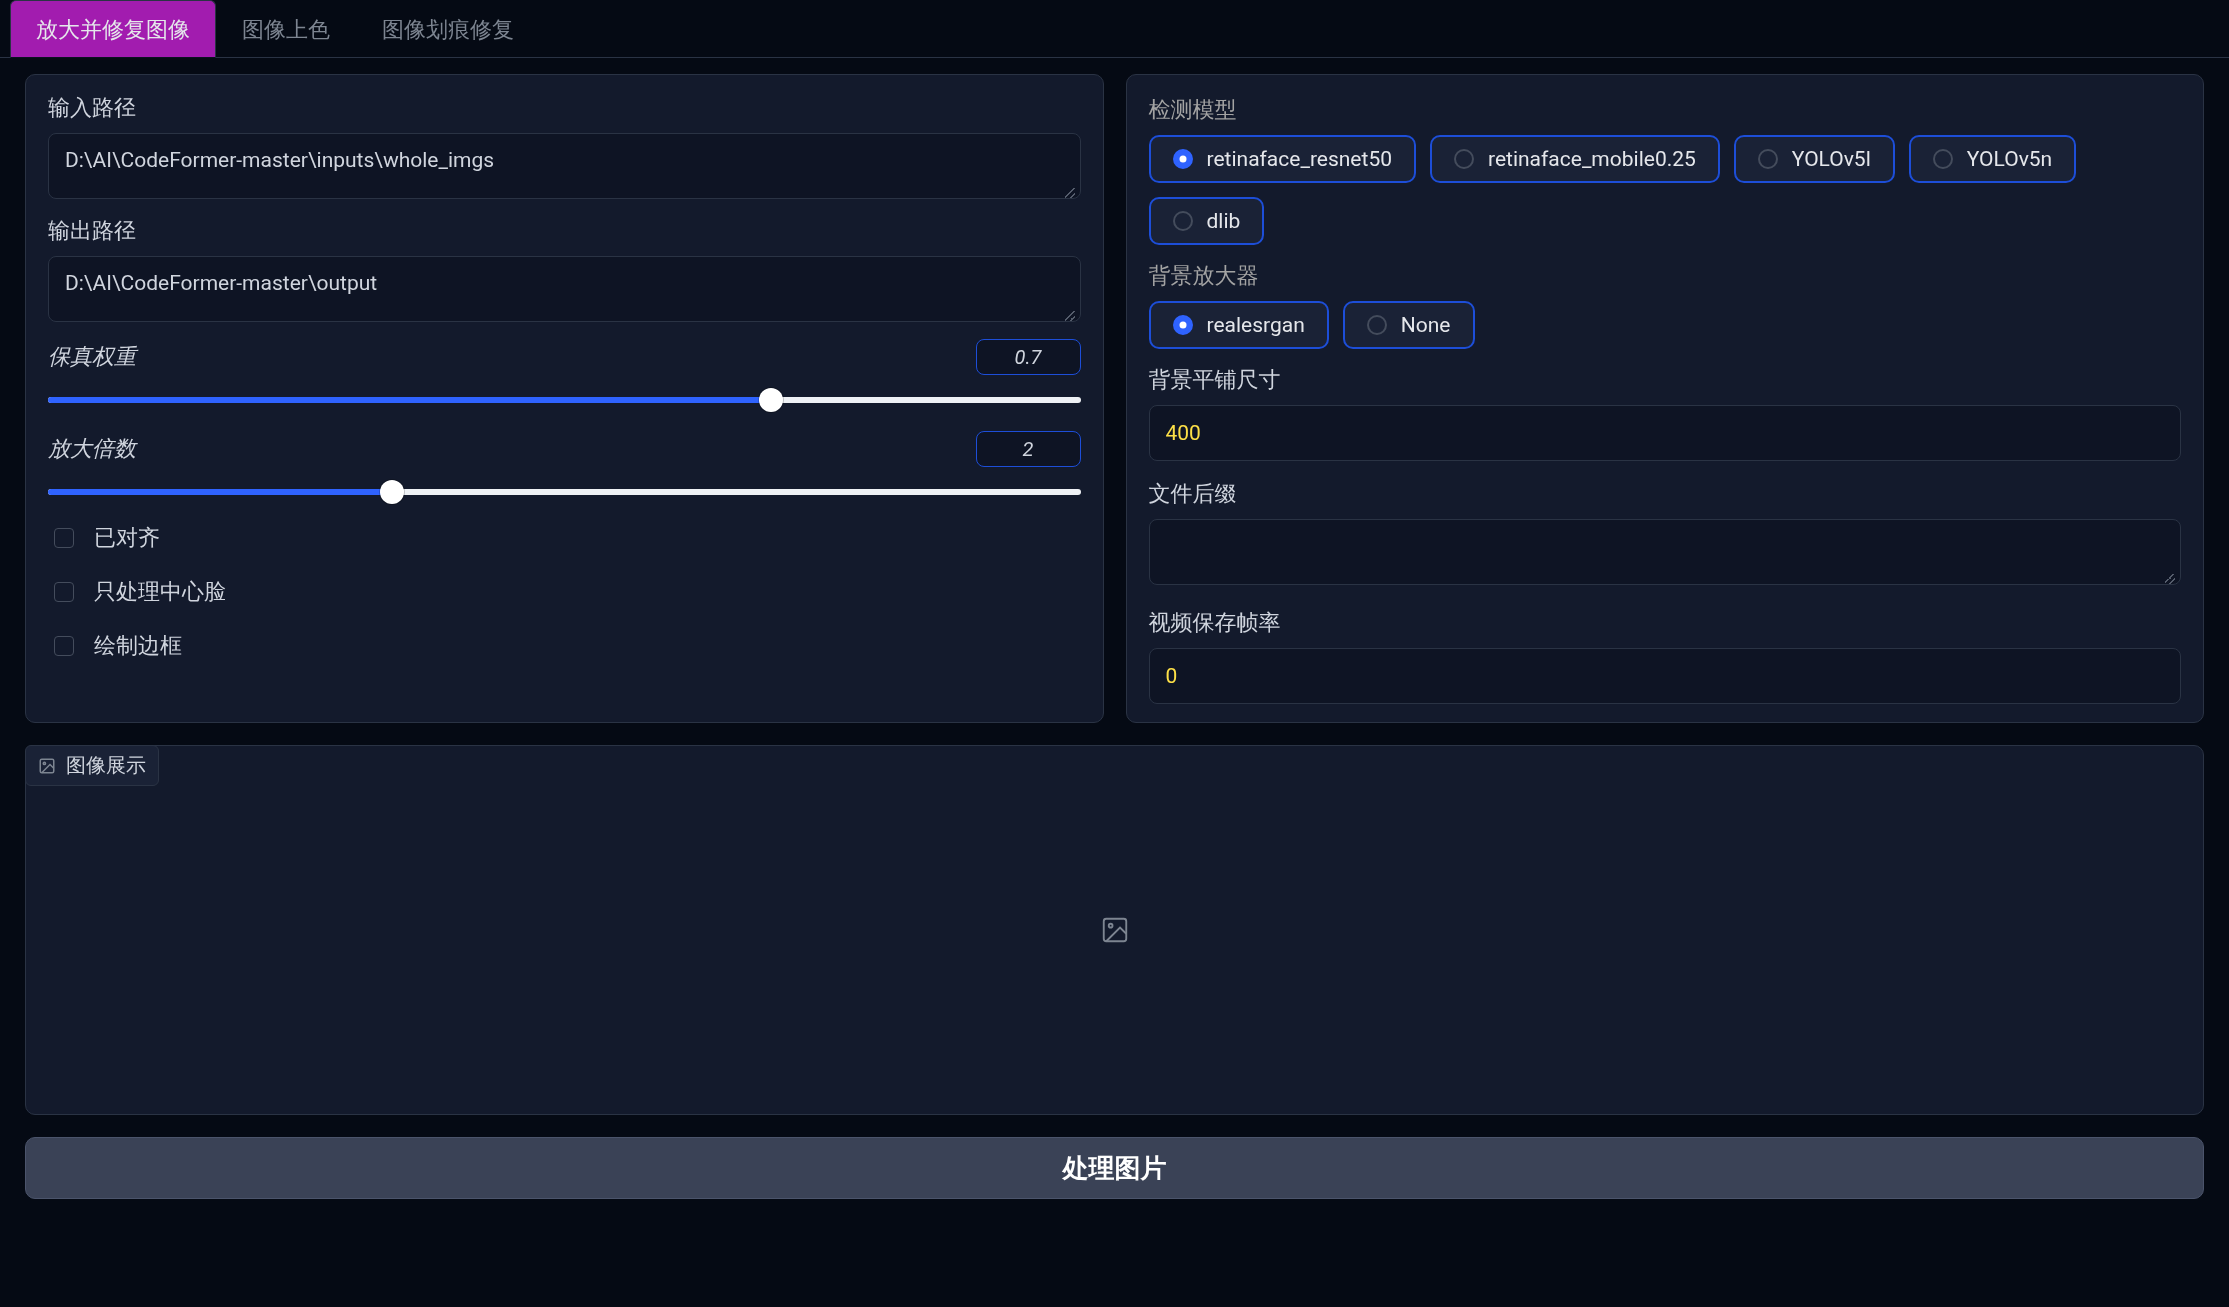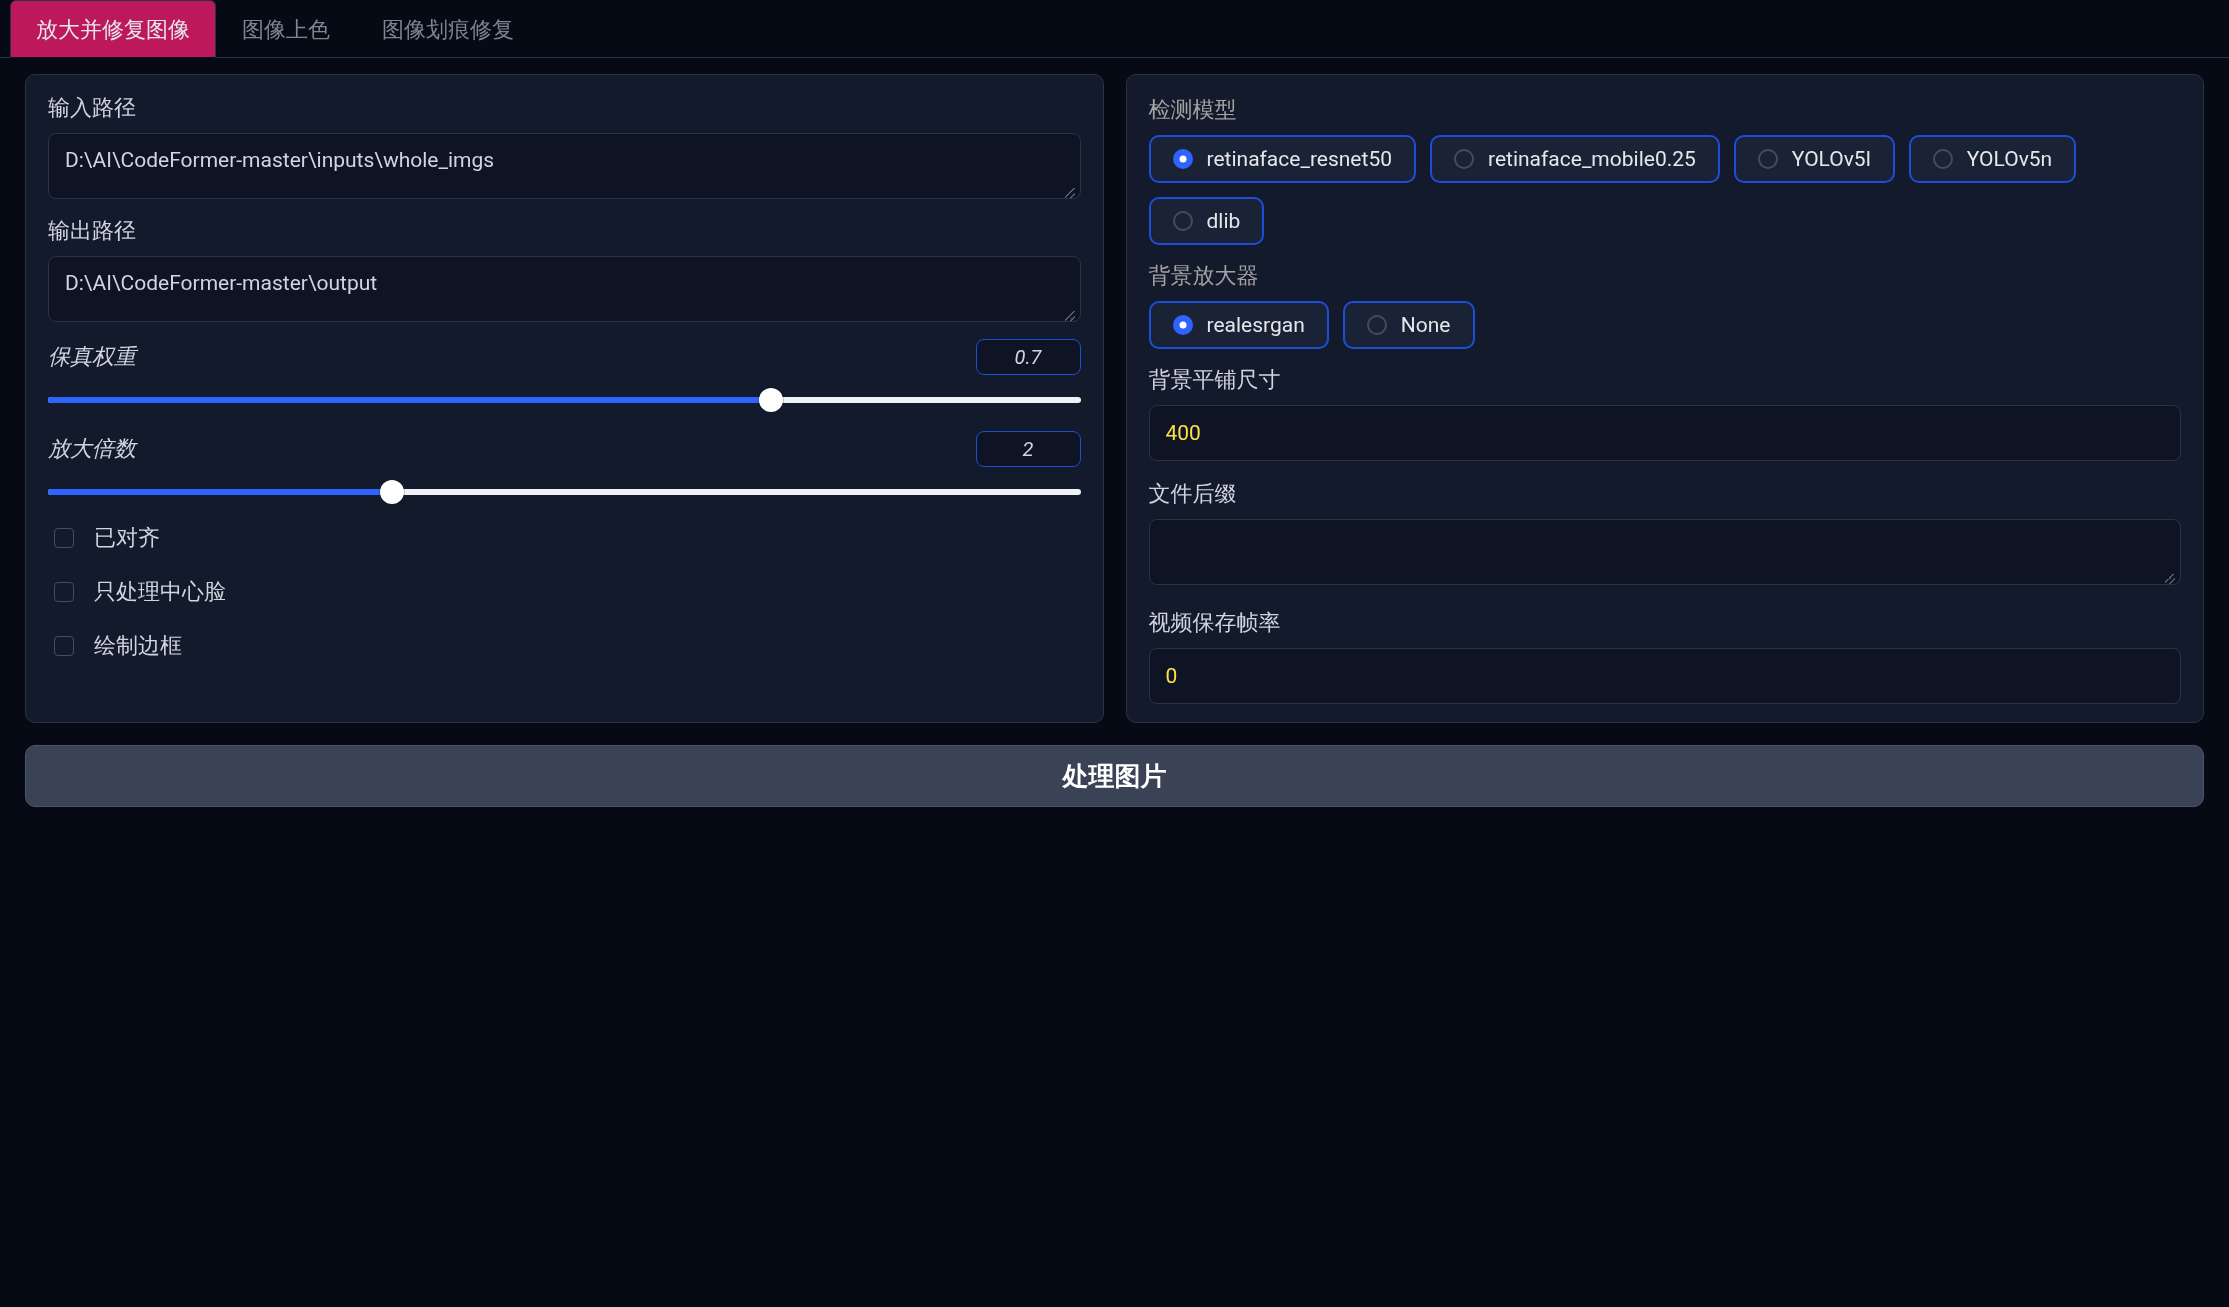--- a/index.html
+++ b/index.html
@@ -21,21 +21,21 @@
   .tab {
     padding: 18px 25px;
     font-size: 22px;
     color: #7d8591;
     border: 1px solid transparent;
     cursor: pointer;
     line-height: 1;
   }
   .tab.active {
     color: #e5e7eb;
-    background: #be185d;
+    background: #a21caf;
     border: 1px solid #2a3344;
     border-bottom: 1px solid #0a1020;
     border-radius: 6px 6px 0 0;
     position: relative;
     z-index: 2;
   }
   .tabbar-border {
     position: absolute;
     top: 57px;
     left: 0;
@@ -358,17 +358,32 @@
         </div>
       </div>
 
       <div class="compact-field" style="margin-bottom:0;">
         <span class="field-label">视频保存帧率</span>
         <input class="num" value="0" style="">
       </div>
     </div>
   </div>
 
+  <div class="image-display">
+    <div class="img-tag">
+      <svg class="placeholder-icon" style="width:18px;height:18px;" viewBox="0 0 24 24" fill="none" stroke="currentColor" stroke-width="2">
+        <rect x="3" y="3" width="18" height="18" rx="2"></rect>
+        <circle cx="8.5" cy="8.5" r="1.5"></circle>
+        <path d="M21 15l-5-5L5 21"></path>
+      </svg>
+      <span>图像展示</span>
+    </div>
+    <svg class="placeholder-icon" viewBox="0 0 24 24" fill="none" stroke="currentColor" stroke-width="1.5">
+      <rect x="3" y="3" width="18" height="18" rx="2"></rect>
+      <circle cx="8.5" cy="8.5" r="1.5"></circle>
+      <path d="M21 15l-5-5L5 21"></path>
+    </svg>
+  </div>
 
   <div class="run-btn">
     <span>处理图片</span>
   </div>
 </div>
 
 </body></html>

